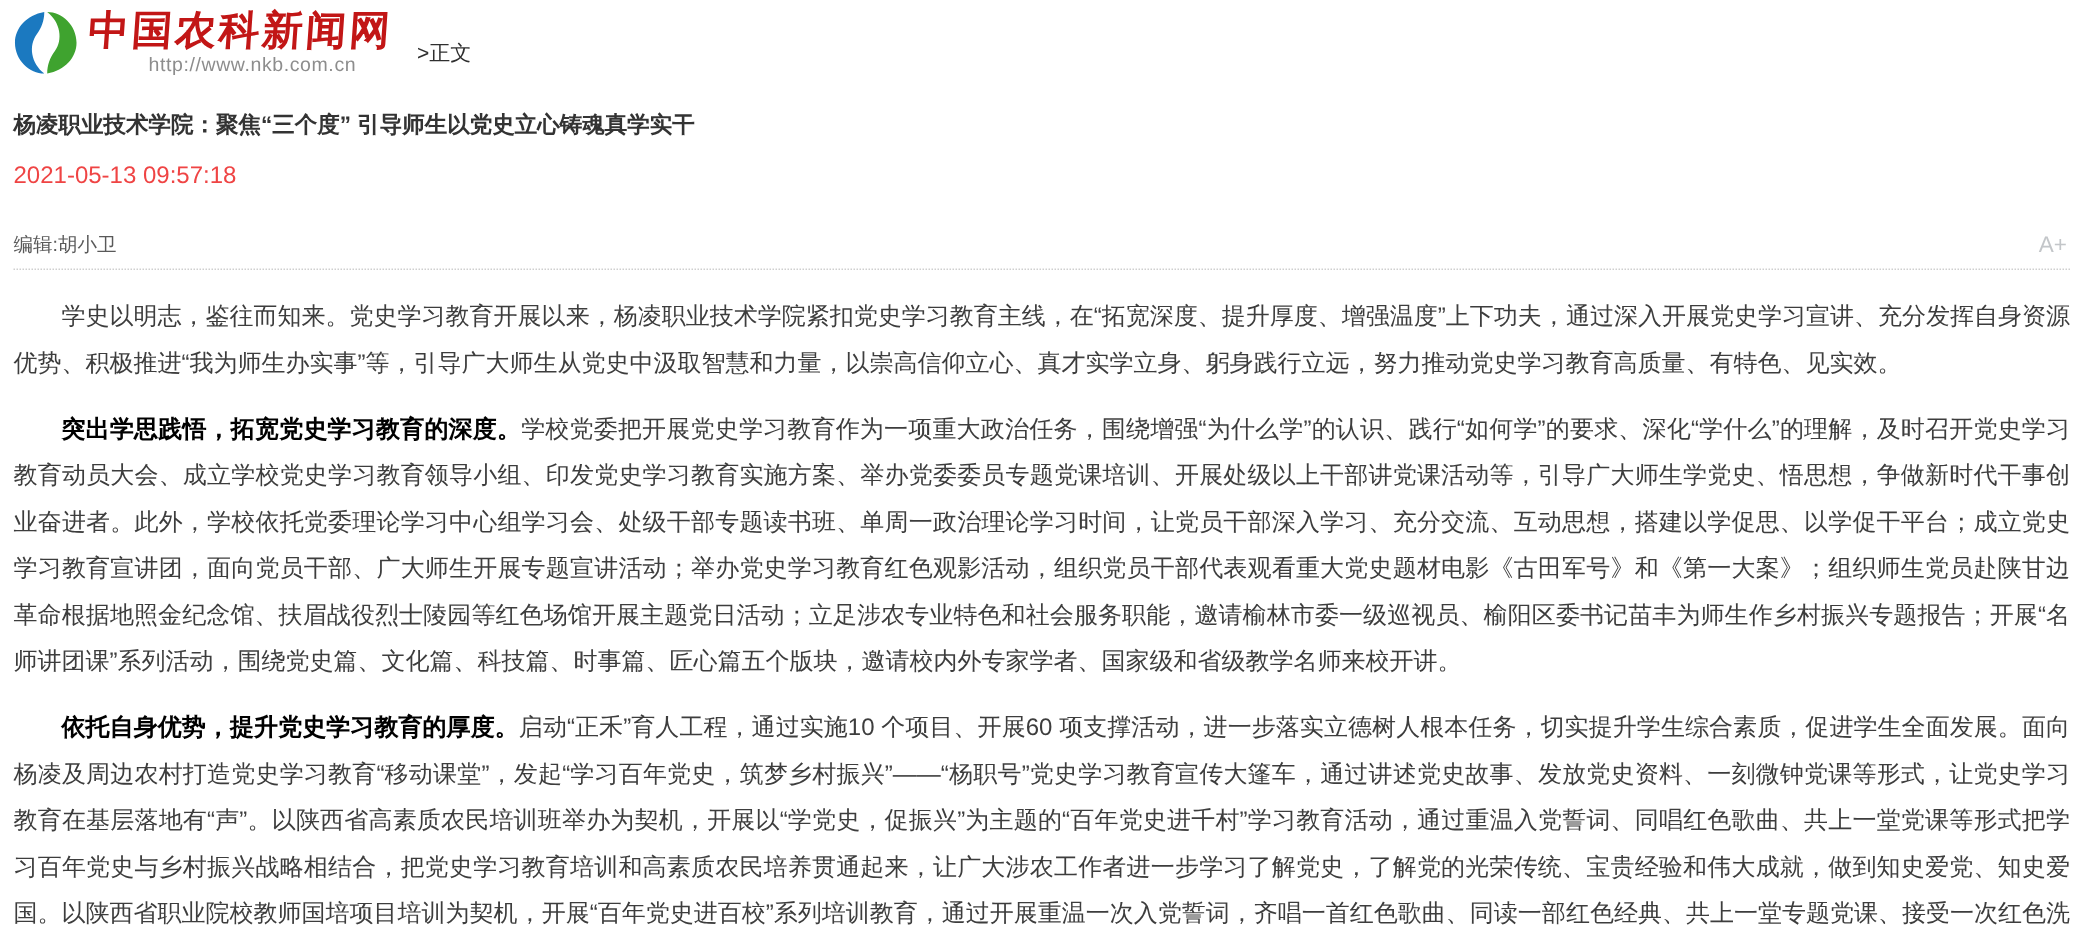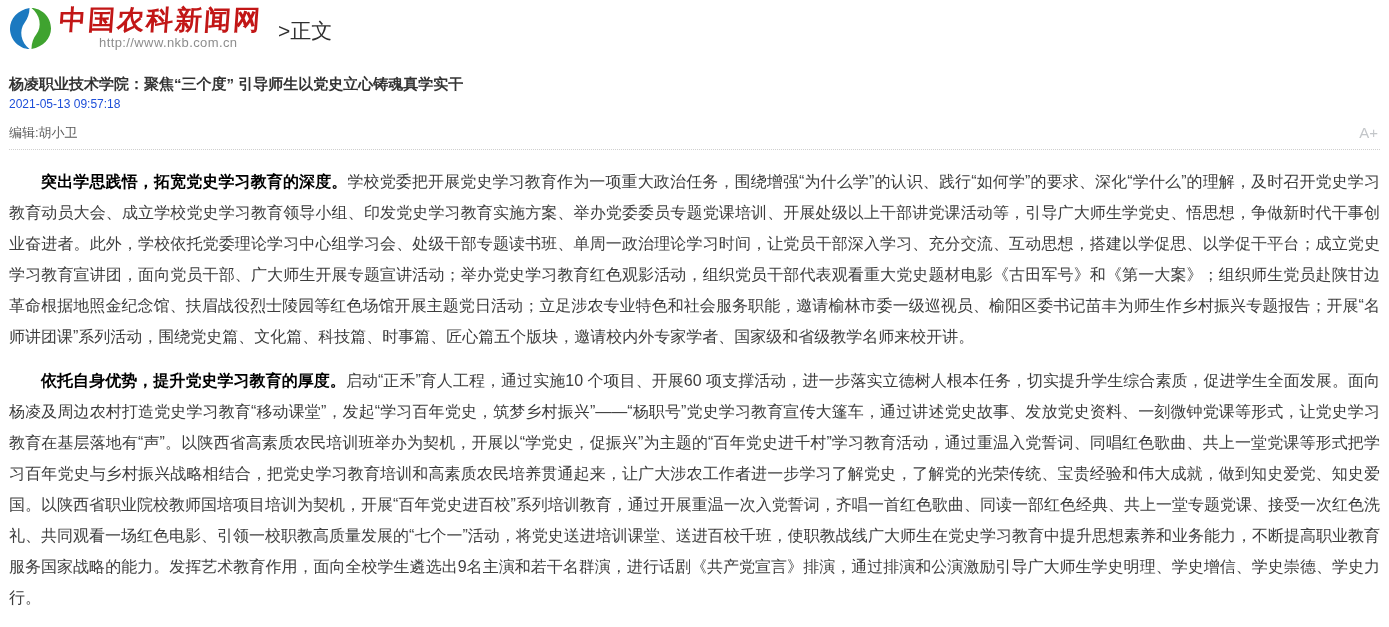--- a/index.html
+++ b/index.html
@@ -6,26 +6,26 @@
   body { font-family:"Liberation Sans","DejaVu Sans",sans-serif; color:#333; }
   .page { width:1389px; min-height:627px; box-sizing:border-box; padding:5px 9px 18px 9px; background:#fff; }
 
   
   .site-header { display:flex; align-items:flex-end; gap:16px; padding:2px 0 4px 0; }
   .logo { display:flex; align-items:center; gap:7px; cursor:pointer; }
   .logo-icon svg { width:43px; height:43px; display:block; }
   .logo-text { display:flex; flex-direction:column; }
   .site-name { font-size:27px; font-weight:bold; line-height:1.0; letter-spacing:2px; transform:skewX(-4deg); }
   .site-url { font-size:13px; color:#8d8d8d; letter-spacing:.4px; margin-top:1px;margin-left:40px; }
-  .breadcrumb { font-size:21px; color:#2f2f2f; padding-bottom:5px;text-align:center; }
+  .breadcrumb { font-size:14px; color:#2f2f2f; padding-bottom:5px;text-align:center; }
 
   
   .article-title { font-size:15px; font-weight:bold; color:#333; margin:20px 0 0 0; line-height:1.3; }
-  .article-date { margin-top:3px; font-size:12px; color:#1d4ed8; }
-  .meta-row { display:flex; justify-content:space-between; margin-top:13px;gap:44px; }
+  .article-date { margin-top:15px; font-size:16px; color:#ef4444; }
+  .meta-row { display:flex; justify-content:space-between; align-items:flex-end; margin-top:27px;gap:44px; }
   .editor { font-size:13px; color:#595959; }
   .font-ctl { font-size:15px; color:#c3c6c9; padding-right:2px; cursor:pointer; }
 
   
   .article-body { border-top:1px dotted #cfcfcf; margin-top:7px; padding-top:3px; }
   .article-body p { font-size:16px; line-height:31px; color:#3d3d3d; text-align:justify; text-indent:2em; margin:13px 0; }
   .lead, .tail { font-weight:bold; color:#000000; }
 </style>
 </head>
 <body>
@@ -51,19 +51,20 @@
   <main>
     <h1 class="article-title">杨凌职业技术学院：聚焦“三个度” 引导师生以党史立心铸魂真学实干</h1>
     <div class="article-date">2021-05-13 09:57:18</div>
 
     <div class="meta-row">
       <span class="editor">编辑:胡小卫</span>
       <span class="font-ctl">A+</span>
     </div>
 
     <div class="article-body">
+      <p><b class="lead"></b><span>学史以明志，鉴往而知来。党史学习教育开展以来，杨凌职业技术学院紧扣党史学习教育主线，在“拓宽深度、提升厚度、增强温度”上下功夫，通过深入开展党史学习宣讲、充分发挥自身资源优势、积极推进“我为师生办实事”等，引导广大师生从党史中汲取智慧和力量，以崇高信仰立心、真才实学立身、躬身践行立远，努力推动党史学习教育高质量、有特色、见实效。</span><b class="tail"></b></p>
       <p><b class="lead">突出学思践悟，拓宽党史学习教育的深度。</b><span>学校党委把开展党史学习教育作为一项重大政治任务，围绕增强“为什么学”的认识、践行“如何学”的要求、深化“学什么”的理解，及时召开党史学习教育动员大会、成立学校党史学习教育领导小组、印发党史学习教育实施方案、举办党委委员专题党课培训、开展处级以上干部讲党课活动等，引导广大师生学党史、悟思想，争做新时代干事创业奋进者。此外，学校依托党委理论学习中心组学习会、处级干部专题读书班、单周一政治理论学习时间，让党员干部深入学习、充分交流、互动思想，搭建以学促思、以学促干平台；成立党史学习教育宣讲团，面向党员干部、广大师生开展专题宣讲活动；举办党史学习教育红色观影活动，组织党员干部代表观看重大党史题材电影《古田军号》和《第一大案》；组织师生党员赴陕甘边革命根据地照金纪念馆、扶眉战役烈士陵园等红色场馆开展主题党日活动；立足涉农专业特色和社会服务职能，邀请榆林市委一级巡视员、榆阳区委书记苗丰为师生作乡村振兴专题报告；开展“名师讲团课”系列活动，围绕党史篇、文化篇、科技篇、时事篇、匠心篇五个版块，邀请校内外专家学者、国家级和省级教学名师来校开讲。</span><b class="tail"></b></p>
       <p><b class="lead">依托自身优势，提升党史学习教育的厚度。</b><span>启动“正禾”育人工程，通过实施10 个项目、开展60 项支撑活动，进一步落实立德树人根本任务，切实提升学生综合素质，促进学生全面发展。面向杨凌及周边农村打造党史学习教育“移动课堂”，发起“学习百年党史，筑梦乡村振兴”——“杨职号”党史学习教育宣传大篷车，通过讲述党史故事、发放党史资料、一刻微钟党课等形式，让党史学习教育在基层落地有“声”。以陕西省高素质农民培训班举办为契机，开展以“学党史，促振兴”为主题的“百年党史进千村”学习教育活动，通过重温入党誓词、同唱红色歌曲、共上一堂党课等形式把学习百年党史与乡村振兴战略相结合，把党史学习教育培训和高素质农民培养贯通起来，让广大涉农工作者进一步学习了解党史，了解党的光荣传统、宝贵经验和伟大成就，做到知史爱党、知史爱国。以陕西省职业院校教师国培项目培训为契机，开展“百年党史进百校”系列培训教育，通过开展重温一次入党誓词，齐唱一首红色歌曲、同读一部红色经典、共上一堂专题党课、接受一次红色洗礼、共同观看一场红色电影、引领一校职教高质量发展的“七个一”活动，将党史送进培训课堂、送进百校千班，使职教战线广大师生在党史学习教育中提升思想素养和业务能力，不断提高职业教育服务国家战略的能力。发挥艺术教育作用，面向全校学生遴选出9名主演和若干名群演，进行话剧《共产党宣言》排演，通过排演和公演激励引导广大师生学史明理、学史增信、学史崇德、学史力行。</span><b class="tail"></b></p>
 
     </div>
   </main>
 
 </div>
 
 </body></html>

